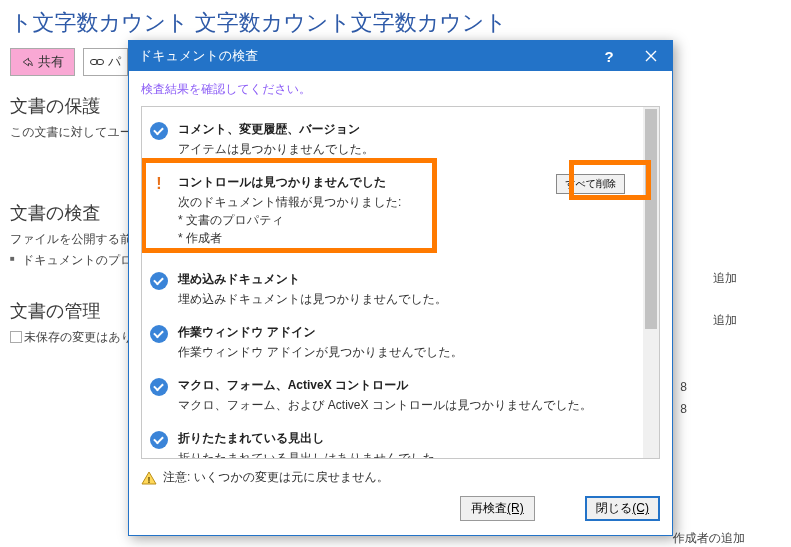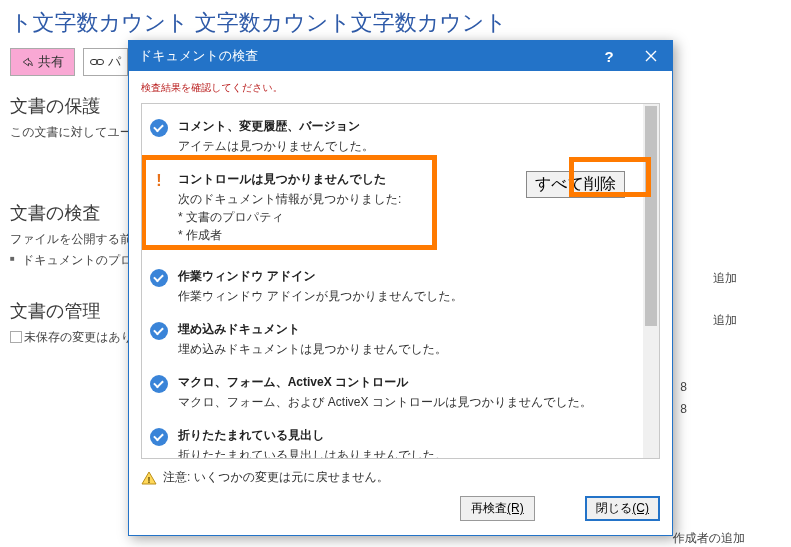--- a/index.html
+++ b/index.html
@@ -21,37 +21,37 @@
     .bg-bullet2 { font-size: 12px; color: #444; padding-left: 14px; position: relative; }
     .bg-bullet2::before { content: ""; position: absolute; left: 0; top: 2px; width: 10px; height: 10px; border:1px solid #aaa;}
     .bg-side-text { position: absolute; font-size: 12px; color: #444; }
     
     .dialog { position: absolute; top: 40px; left: 128px; width: 545px; height: 496px; box-shadow: 3px 3px 12px rgba(0,0,0,.35); border: 1px solid #2373c8; background: #fff; display: flex; flex-direction: column; }
     .dlg-title { background: #2373c8; color: #fff; height: 30px; display: flex; align-items: center; padding: 0 0 0 10px; font-size: 13px; }
     .dlg-title-text { flex: 1; }
     .dlg-help { width: 42px; height: 30px; display: flex; align-items: center; justify-content: center; color: #fff; font-size: 15px; font-weight: bold;}
     .dlg-close { width: 42px; height: 30px; display: flex; align-items: center; justify-content: center; color: #fff; font-size: 16px; }
     
-    .dlg-instruction { padding: 10px 12px 8px 12px; font-size: 10px; color: #b91c1c; }
+    .dlg-instruction { padding: 10px 12px 8px 12px; font-size: 12px; color: #8b5cf6; }
     
     .dlg-body { flex: 1; margin: 0 12px; border: 1px solid #c8c8c8; overflow: hidden; position: relative; display: flex; }
     .result-list { flex: 1; overflow-y: auto; padding: 8px 4px 8px 0; }
     .dlg-scrollbar { width: 16px; background: #f0f0f0; position: relative; }
     .dlg-scroll-thumb { position: absolute; left: 2px; right: 2px; top: 2px; height: 220px; background: #c2c2c2; }
     
     .result-item { display: flex; padding: 6px 8px 10px 8px; align-items: flex-start; }
     .item-icon { width: 18px; height: 18px; flex-shrink: 0; margin-right: 10px; margin-top: 1px;}
     .check-icon { border-radius: 50%; background: #3a84d8; position: relative; }
     .check-icon::after { content: ""; position: absolute; left: 4px; top: 5px; width: 7px; height: 4px; border-left: 2px solid #fff; border-bottom: 2px solid #fff; transform: rotate(-45deg); }
     .warn-icon { color: #e8711a; font-weight: bold; font-size: 16px; text-align: center; line-height: 17px;}
     .item-text { flex: 1; }
     .item-title { font-weight: bold; font-size: 12px; color: #222; margin-bottom: 2px; }
     .item-desc { font-size: 12px; color: #333; line-height: 1.5; }
     .item-action { flex-shrink: 0; margin-left: 8px; margin-right: 6px; }
-    .remove-btn { border: 1px solid #888; background: #f1f1f1; padding: 2px 8px; font-size: 16px; }
+    .remove-btn { border: 1px solid #888; background: #f1f1f1; padding: 2px 8px; font-size: 10px; }
     
     .highlight-box1 { position: absolute; border: 5px solid #ff7a00; pointer-events: none; }
     
     .dlg-warning { padding: 10px 12px; display: flex; align-items: center; font-size: 12px; color: #333; }
     .warn-tri { width: 16px; height: 14px; margin-right: 6px; position: relative; }
     .warn-tri svg { width: 16px; height: 14px; }
     
     .dlg-footer { padding: 0 12px 14px 0; display: flex; justify-content: flex-end; gap: 6px; }
     .dlg-btn { border: 1px solid #999; background: #f0f0f0; padding: 3px 10px; font-size: 12px; min-width: 74px; }
     .dlg-btn.default { border: 1px solid #2373c8; box-shadow: 0 0 0 1px #2373c8 inset; margin-left: 44px; }
@@ -130,30 +130,30 @@
 * 作成者</div>
         </div>
         <div class="item-action">
           <button class="remove-btn">すべて削除</button>
         </div>
       </div>
 
       <div class="result-item">
         <div class="item-icon check-icon"></div>
         <div class="item-text">
-          <div class="item-title">作業ウィンドウ アドイン</div>
-          <div class="item-desc">作業ウィンドウ アドインが見つかりませんでした。</div>
+          <div class="item-title">埋め込みドキュメント</div>
+          <div class="item-desc">埋め込みドキュメントは見つかりませんでした。</div>
         </div>
       </div>
 
       <div class="result-item">
         <div class="item-icon check-icon"></div>
         <div class="item-text">
-          <div class="item-title">埋め込みドキュメント</div>
-          <div class="item-desc">埋め込みドキュメントは見つかりませんでした。</div>
+          <div class="item-title">作業ウィンドウ アドイン</div>
+          <div class="item-desc">作業ウィンドウ アドインが見つかりませんでした。</div>
         </div>
       </div>
 
       <div class="result-item">
         <div class="item-icon check-icon"></div>
         <div class="item-text">
           <div class="item-title">マクロ、フォーム、ActiveX コントロール</div>
           <div class="item-desc">マクロ、フォーム、および ActiveX コントロールは見つかりませんでした。</div>
         </div>
       </div>

